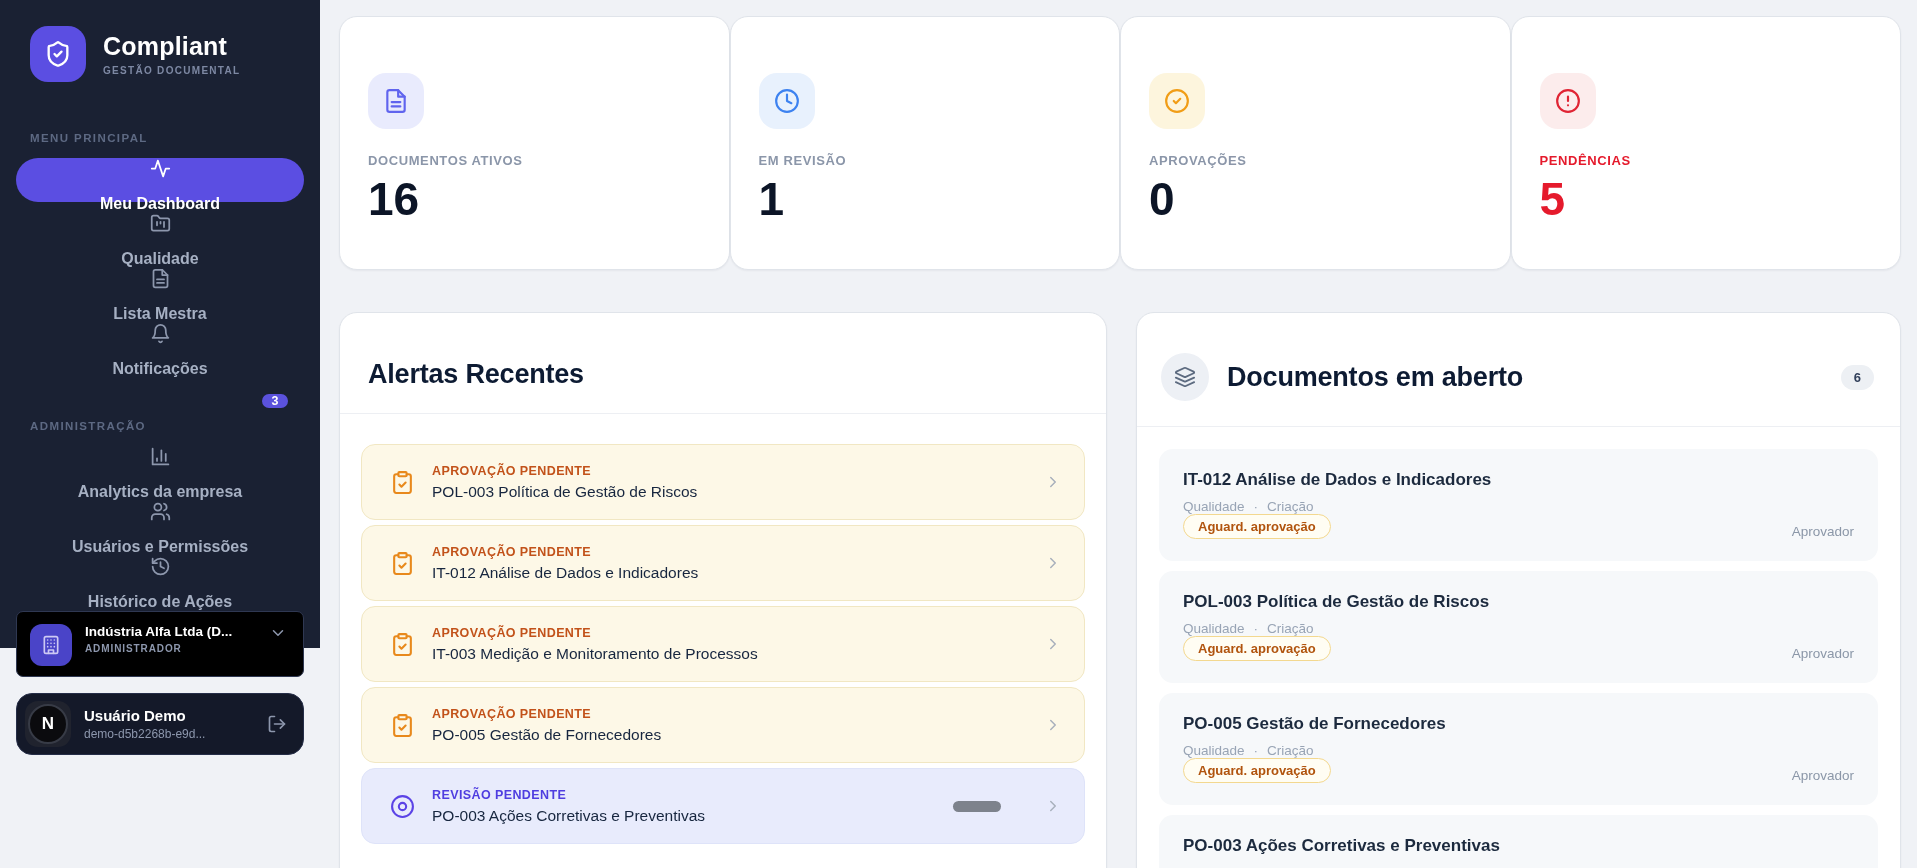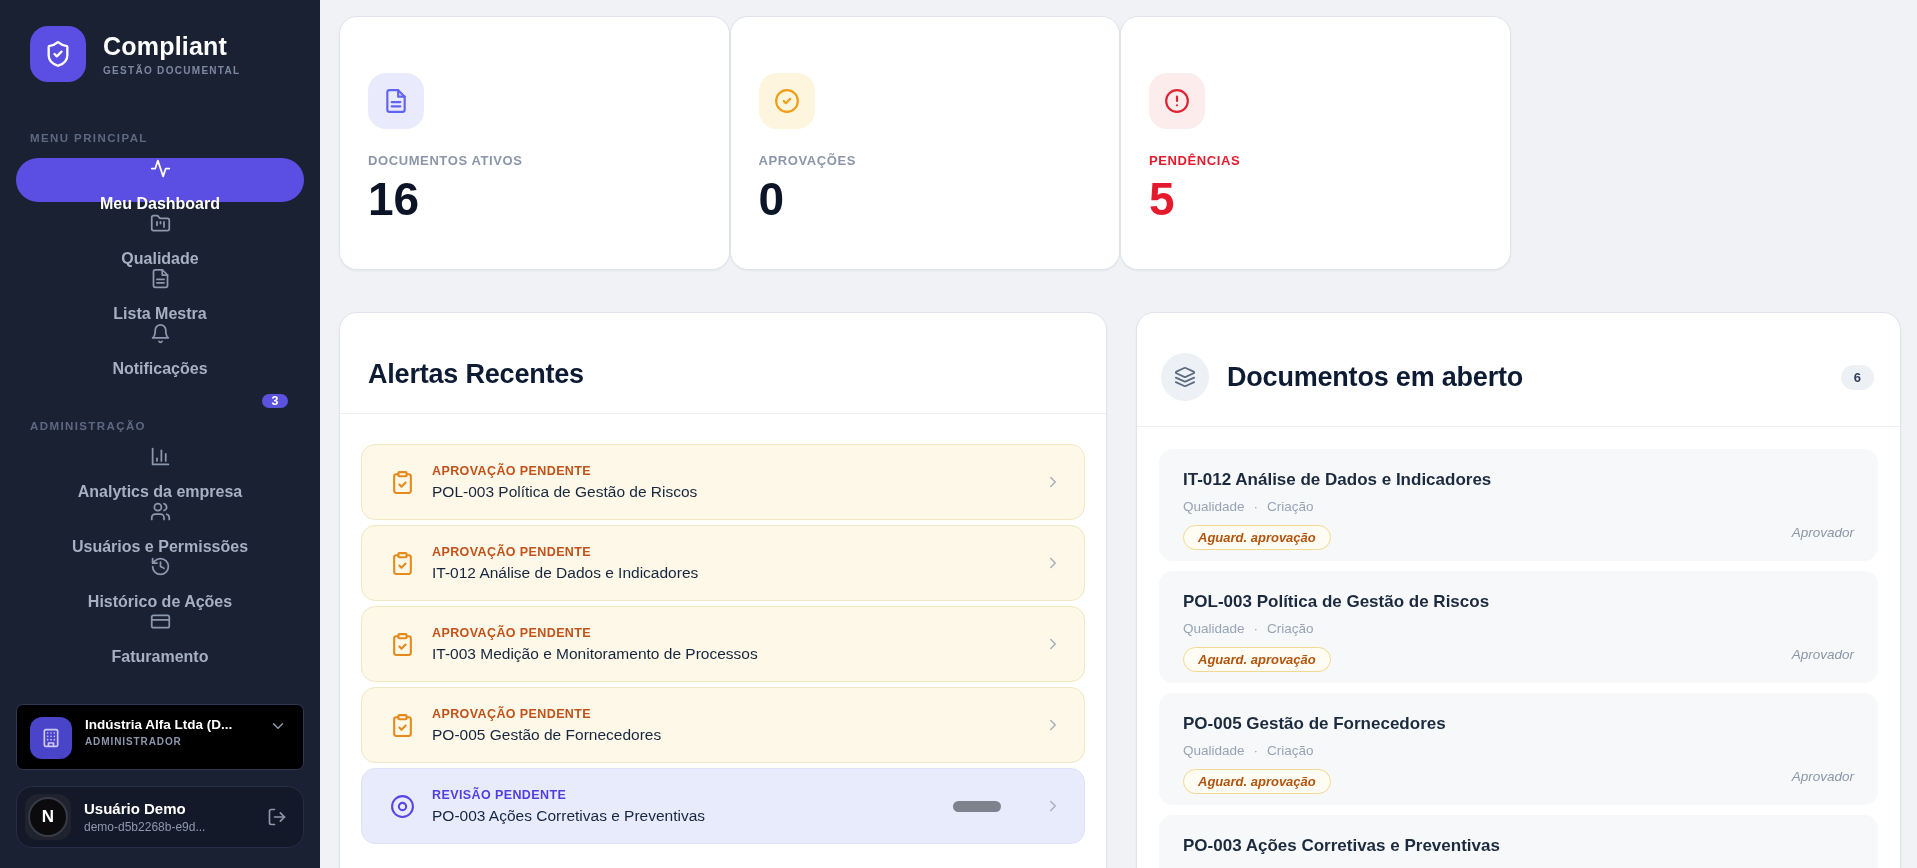--- a/index.html
+++ b/index.html
@@ -5,21 +5,21 @@
   * { margin:0; padding:0; box-sizing:border-box; }
   html,body { width:1917px; height:868px; overflow:hidden; }
   body {
     font-family:"Liberation Sans", sans-serif;
     display:flex; background:#f0f2f6; color:#0c1527;
   }
   svg { display:block; }
 
   
   .sidebar {
-    width:320px; min-width:320px; height:868px;
+    width:320px; min-width:320px; height:648px;
     background:#1a2133; display:flex; flex-direction:column;
   }
   .brand { display:flex; align-items:center; gap:17px; margin:26px 20px 0 30px; }
   .brand-logo {
     width:56px; height:56px; border-radius:18px; background:#5b4ee2;
     display:flex; align-items:center; justify-content:center; color:#ffffff;
   }
   .brand-name { font-size:25px; font-weight:800; color:#ffffff; letter-spacing:.2px; }
   .brand-tagline { font-size:10px; font-weight:700; color:#7d88a3; letter-spacing:1.3px; margin-top:4px; }
 
@@ -127,21 +127,21 @@
     margin-left:auto; background:#edf0f4; color:#33415c; font-size:13px; font-weight:700;
     padding:5px 13px; border-radius:999px;
   }
   .docs-body { padding:22px 22px 0; }
   .doc-item {
     height:112px; margin-bottom:10px; border-radius:14px; background:#f6f8fa;
     padding:21px 24px; cursor:pointer;
   }
   .doc-title { font-size:17px; font-weight:700; color:#1c2a3e; }
   .doc-meta { margin-top:9px; font-size:13.5px; color:#98a4b5; display:flex; gap:9px; align-items:flex-end; }
-  .doc-row { margin-top:11px; display:flex; align-items:flex-start;font-style:italic; }
+  .doc-row { display:flex; align-items:flex-end; }
   .doc-status {
     font-size:13px; font-weight:700; color:#b1540e; background:#fffdf3;
     border:1.5px solid #f3d88f; border-radius:999px; padding:4px 14px;
   }
   .doc-role { margin-left:auto; font-size:13.5px; color:#8b97a8; }
 </style>
 </head>
 <body>
 
 <aside class="sidebar">
@@ -228,29 +228,20 @@
     </div>
     <div class="nav-item">
       <span class="nico">
           <svg width="21" height="21" viewBox="0 0 24 24" fill="none" stroke="currentColor" stroke-width="2" stroke-linecap="round" stroke-linejoin="round">
             <path d="M3 12a9 9 0 1 0 9-9 9.75 9.75 0 0 0-6.74 2.74L3 8"></path>
             <path d="M3 3v5h5"></path>
             <path d="M12 7v5l4 2"></path>
           </svg>
         </span>
       <span>Histórico de Ações</span>
-    </div>
-    <div class="nav-item">
-      <span class="nico">
-          <svg width="21" height="21" viewBox="0 0 24 24" fill="none" stroke="currentColor" stroke-width="2" stroke-linecap="round" stroke-linejoin="round">
-            <rect x="2" y="5" width="20" height="14" rx="2"></rect>
-            <line x1="2" y1="10" x2="22" y2="10"></line>
-          </svg>
-        </span>
-      <span>Faturamento</span>
     </div>
   </nav>
 
   <div class="sidebar-bottom">
     <div class="org-card">
       <div class="org-icon">
         <svg width="20" height="20" viewBox="0 0 24 24" fill="none" stroke="currentColor" stroke-width="2" stroke-linecap="round" stroke-linejoin="round">
             <rect x="4" y="2" width="16" height="20" rx="2"></rect>
             <path d="M9 22v-4h6v4"></path>
             <path d="M8 6h.01"></path>
@@ -301,20 +292,30 @@
           <svg width="26" height="26" viewBox="0 0 24 24" fill="none" stroke="currentColor" stroke-width="2" stroke-linecap="round" stroke-linejoin="round">
             <path d="M14 2H6a2 2 0 0 0-2 2v16a2 2 0 0 0 2 2h12a2 2 0 0 0 2-2V8z"></path>
             <polyline points="14 2 14 8 20 8"></polyline>
             <line x1="16" y1="13" x2="8" y2="13"></line>
             <line x1="16" y1="17" x2="8" y2="17"></line>
           </svg>
         </div>
       <div class="stat-label">DOCUMENTOS ATIVOS</div>
       <div class="stat-value">16</div>
     </div>
+    <div class="stat-card v-blue">
+      <div class="stat-icon">
+          <svg width="26" height="26" viewBox="0 0 24 24" fill="none" stroke="currentColor" stroke-width="2" stroke-linecap="round" stroke-linejoin="round">
+            <circle cx="12" cy="12" r="10"></circle>
+            <polyline points="12 6 12 12 16 14"></polyline>
+          </svg>
+        </div>
+      <div class="stat-label">EM REVISÃO</div>
+      <div class="stat-value">1</div>
+    </div>
     <div class="stat-card v-amber">
       <div class="stat-icon">
           <svg width="26" height="26" viewBox="0 0 24 24" fill="none" stroke="currentColor" stroke-width="2" stroke-linecap="round" stroke-linejoin="round">
             <circle cx="12" cy="12" r="10"></circle>
             <path d="m9 12 2 2 4-4"></path>
           </svg>
         </div>
       <div class="stat-label">APROVAÇÕES</div>
       <div class="stat-value">0</div>
     </div>

